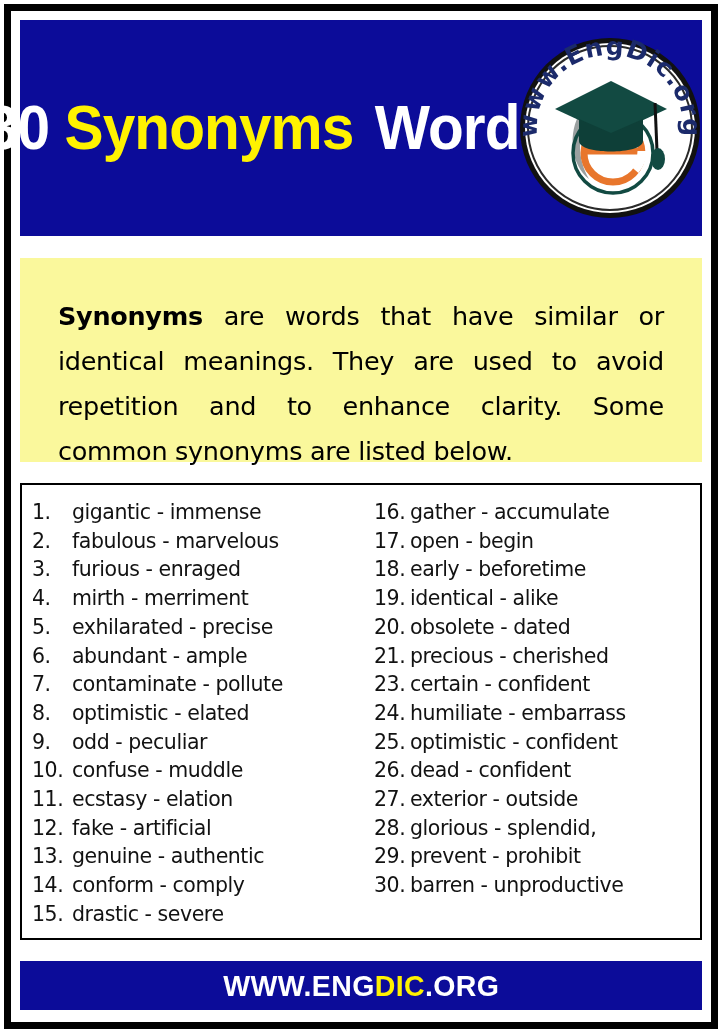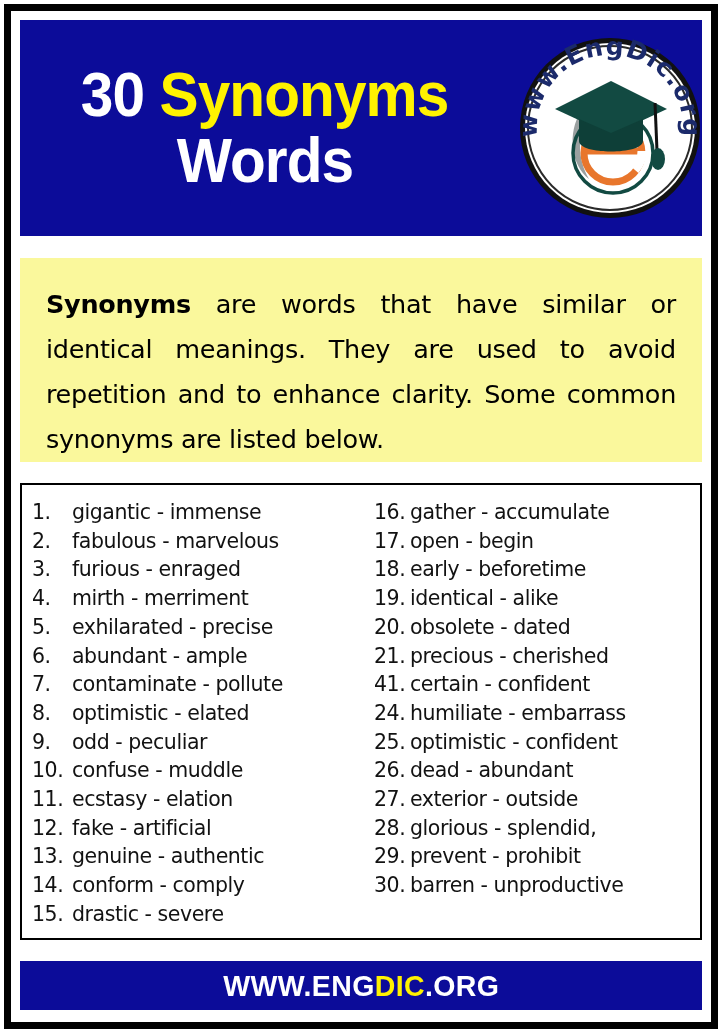--- a/index.html
+++ b/index.html
@@ -40,21 +40,21 @@
     background: #0C0C99;
     box-sizing: border-box;
   }
   .title-wrap {
     position: absolute;
     left: 0;
     top: 0;
     width: 490px;
     height: 216px;
     display: flex;
-    flex-direction: column;
+    flex-direction: row;
     align-items: center;
     justify-content: center;
   }
   .title-line {
     font-family: "Liberation Sans Narrow", "Liberation Sans", sans-serif;
     font-weight: bold;
     font-size: 63px;
     line-height: 1.04;
     letter-spacing: -1px;
     white-space: nowrap;
@@ -85,21 +85,21 @@
     padding: 20px 22px 14px 22px;
   }
   .intro-text {
     font-family: "DejaVu Sans", "Liberation Sans", sans-serif;
     font-size: 25.5px;
     line-height: 45px;
     color: #000000;
     text-align: justify;
     text-align-last: left;
     letter-spacing: -0.3px;
-    margin: 4px;
+    margin: 16px;
   }
   .intro-text b { font-weight: bold; }
 
   
   .list-box {
     position: absolute;
     left: 20px;
     top: 483px;
     width: 682px;
     height: 457px;
@@ -301,34 +301,34 @@
           </li>
           <li>
             <span class="num">20.</span>
             <span class="pair">obsolete - dated</span>
           </li>
           <li>
             <span class="num">21.</span>
             <span class="pair">precious - cherished</span>
           </li>
           <li>
-            <span class="num">41.</span>
+            <span class="num">23.</span>
             <span class="pair">certain - confident</span>
           </li>
           <li>
             <span class="num">24.</span>
             <span class="pair">humiliate - embarrass</span>
           </li>
           <li>
             <span class="num">25.</span>
             <span class="pair">optimistic - confident</span>
           </li>
           <li>
             <span class="num">26.</span>
-            <span class="pair">dead - abundant</span>
+            <span class="pair">dead - confident</span>
           </li>
           <li>
             <span class="num">27.</span>
             <span class="pair">exterior - outside</span>
           </li>
           <li>
             <span class="num">28.</span>
             <span class="pair">glorious - splendid,</span>
           </li>
           <li>

